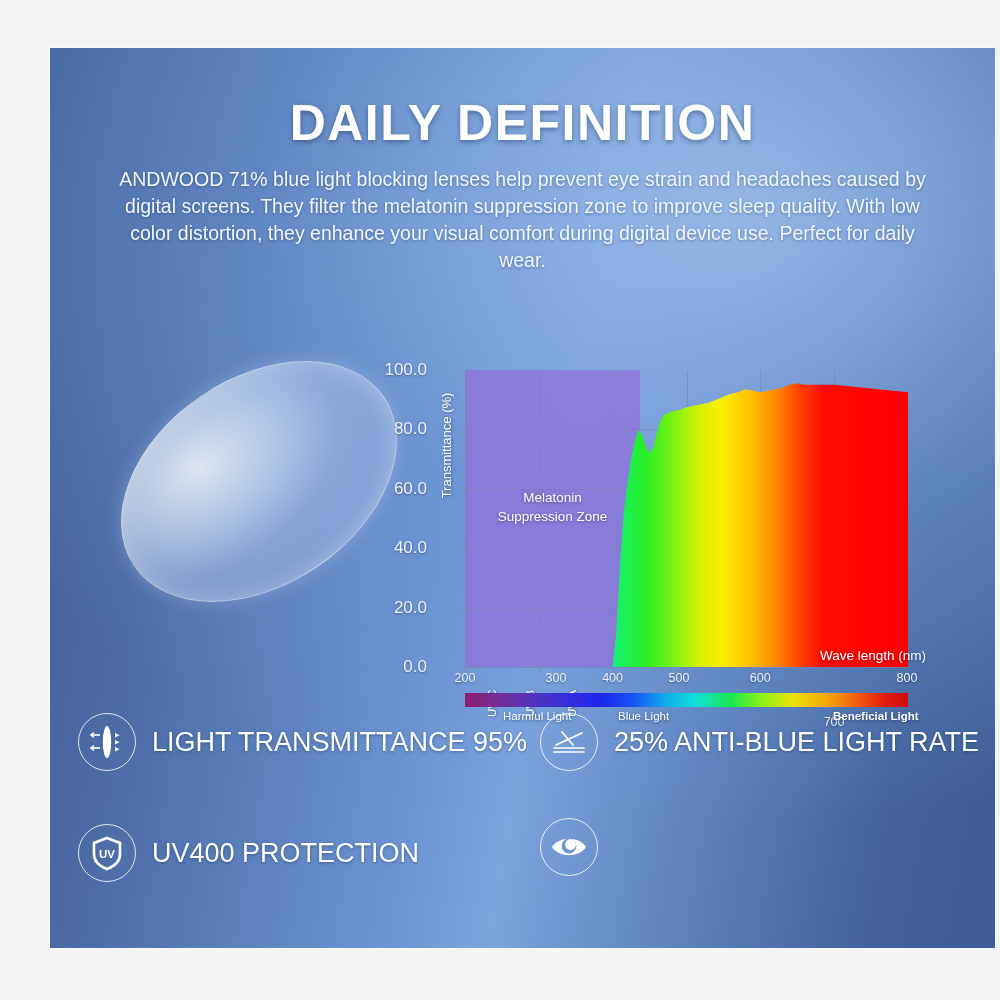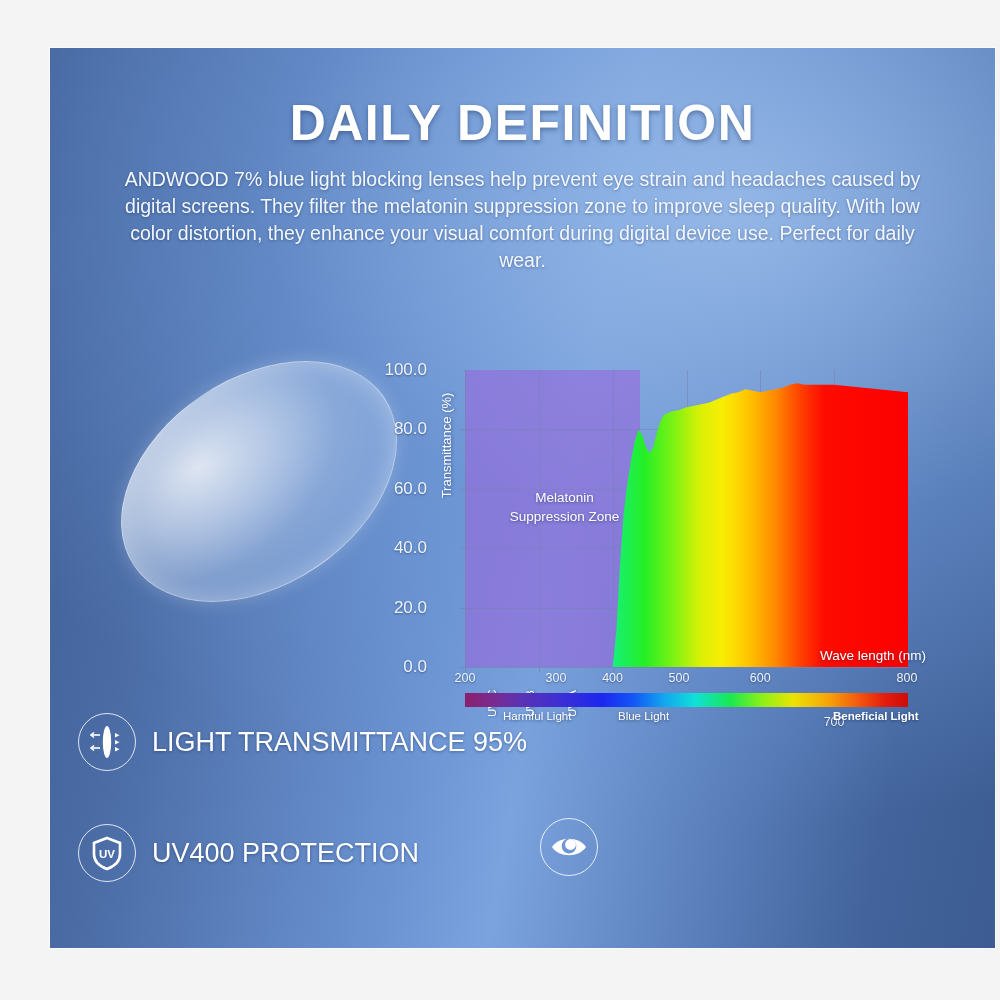--- a/index.html
+++ b/index.html
@@ -120,21 +120,21 @@
     text-shadow:0 1px 3px rgba(20,40,80,.45);
   }
 </style>
 </head>
 <body>
 
 <div id="root">
   <div class="panel">
 
     <h1 class="title">DAILY DEFINITION</h1>
-    <p class="subtitle">ANDWOOD 7% blue light blocking lenses help prevent eye strain and headaches caused by digital screens. They filter the melatonin suppression zone to improve sleep quality. With low color distortion, they enhance your visual comfort during digital device use. Perfect for daily wear.</p>
+    <p class="subtitle">ANDWOOD 71% blue light blocking lenses help prevent eye strain and headaches caused by digital screens. They filter the melatonin suppression zone to improve sleep quality. With low color distortion, they enhance your visual comfort during digital device use. Perfect for daily wear.</p>
 
     <div class="lens-wrap">
       <div class="lens"></div>
     </div>
 
     <div class="chart">
 
       <div class="plot">
         <div class="uvzone"></div>
 
@@ -198,21 +198,21 @@
       <div class="xtick" style="left:406.1px;margin-top:44px;">700</div>
       <div class="xtick" style="left:479px;">800</div>
 
       <div class="xtick-mark" style="left:37px"></div>
       <div class="xtick-mark" style="left:110.8px"></div>
       <div class="xtick-mark" style="left:184.6px"></div>
 
       <div class="ylabel">Transmittance (%)</div>
       <div class="xlabel">Wave length (nm)</div>
 
-      <div class="mz" style="left:37px;padding-left:12px;">
+      <div class="mz" style="left:37px;">
         <div>Melatonin</div>
         <div>Suppression Zone</div>
       </div>
 
       <div class="uvlab" style="left:70px;bottom:18px;">UV-C</div>
       <div class="uvlab" style="left:108px;bottom:18px;">UV-B</div>
       <div class="uvlab" style="left:150px;bottom:18px;">UV-A</div>
 
       <div class="legbar"></div>
       <div class="leglab" style="left:75px;">Harmful Light</div>
@@ -229,20 +229,31 @@
           <line x1="5" y1="27" x2="14" y2="27"></line>
             <polyline points="8,24.5 5,27 8,29.5"></polyline>
           <polygon points="29,12 33.5,14.3 29,16.6" fill="#fff" stroke="none"></polygon>
           <polygon points="29,19 33.5,21.3 29,23.6" fill="#fff" stroke="none"></polygon>
           <polygon points="29,26 33.5,28.3 29,30.6" fill="#fff" stroke="none"></polygon>
         </svg>
       </div>
       <div class="ftext">LIGHT TRANSMITTANCE 95%</div>
     </div>
 
+    <div class="feat" style="left:490px;top:665px;">
+      <div class="ficon">
+        <svg width="42" height="42" viewBox="0 0 42 42" fill="none" stroke="#fff" stroke-width="1.7" stroke-linecap="round">
+          <line x1="6" y1="27" x2="36" y2="27"></line>
+          <line x1="6" y1="31" x2="36" y2="31"></line>
+          <line x1="8" y1="24" x2="34" y2="12"></line>
+          <line x1="14" y1="11" x2="25" y2="24"></line>
+        </svg>
+      </div>
+      <div class="ftext">25% ANTI-BLUE LIGHT RATE</div>
+    </div>
 
     <div class="feat" style="left:28px;top:776px;">
       <div class="ficon">
         <svg width="42" height="42" viewBox="0 0 42 42">
           <path d="M21 6 L34 11 V22 C34 30 28 34.5 21 37 C14 34.5 8 30 8 22 V11 Z" fill="none" stroke="#fff" stroke-width="2.6"></path>
           <text x="21" y="25.5" text-anchor="middle" font-family="'Liberation Sans',sans-serif" font-size="11.5" font-weight="bold" fill="#fff">UV</text>
         </svg>
       </div>
       <div class="ftext">UV400 PROTECTION</div>
     </div>

